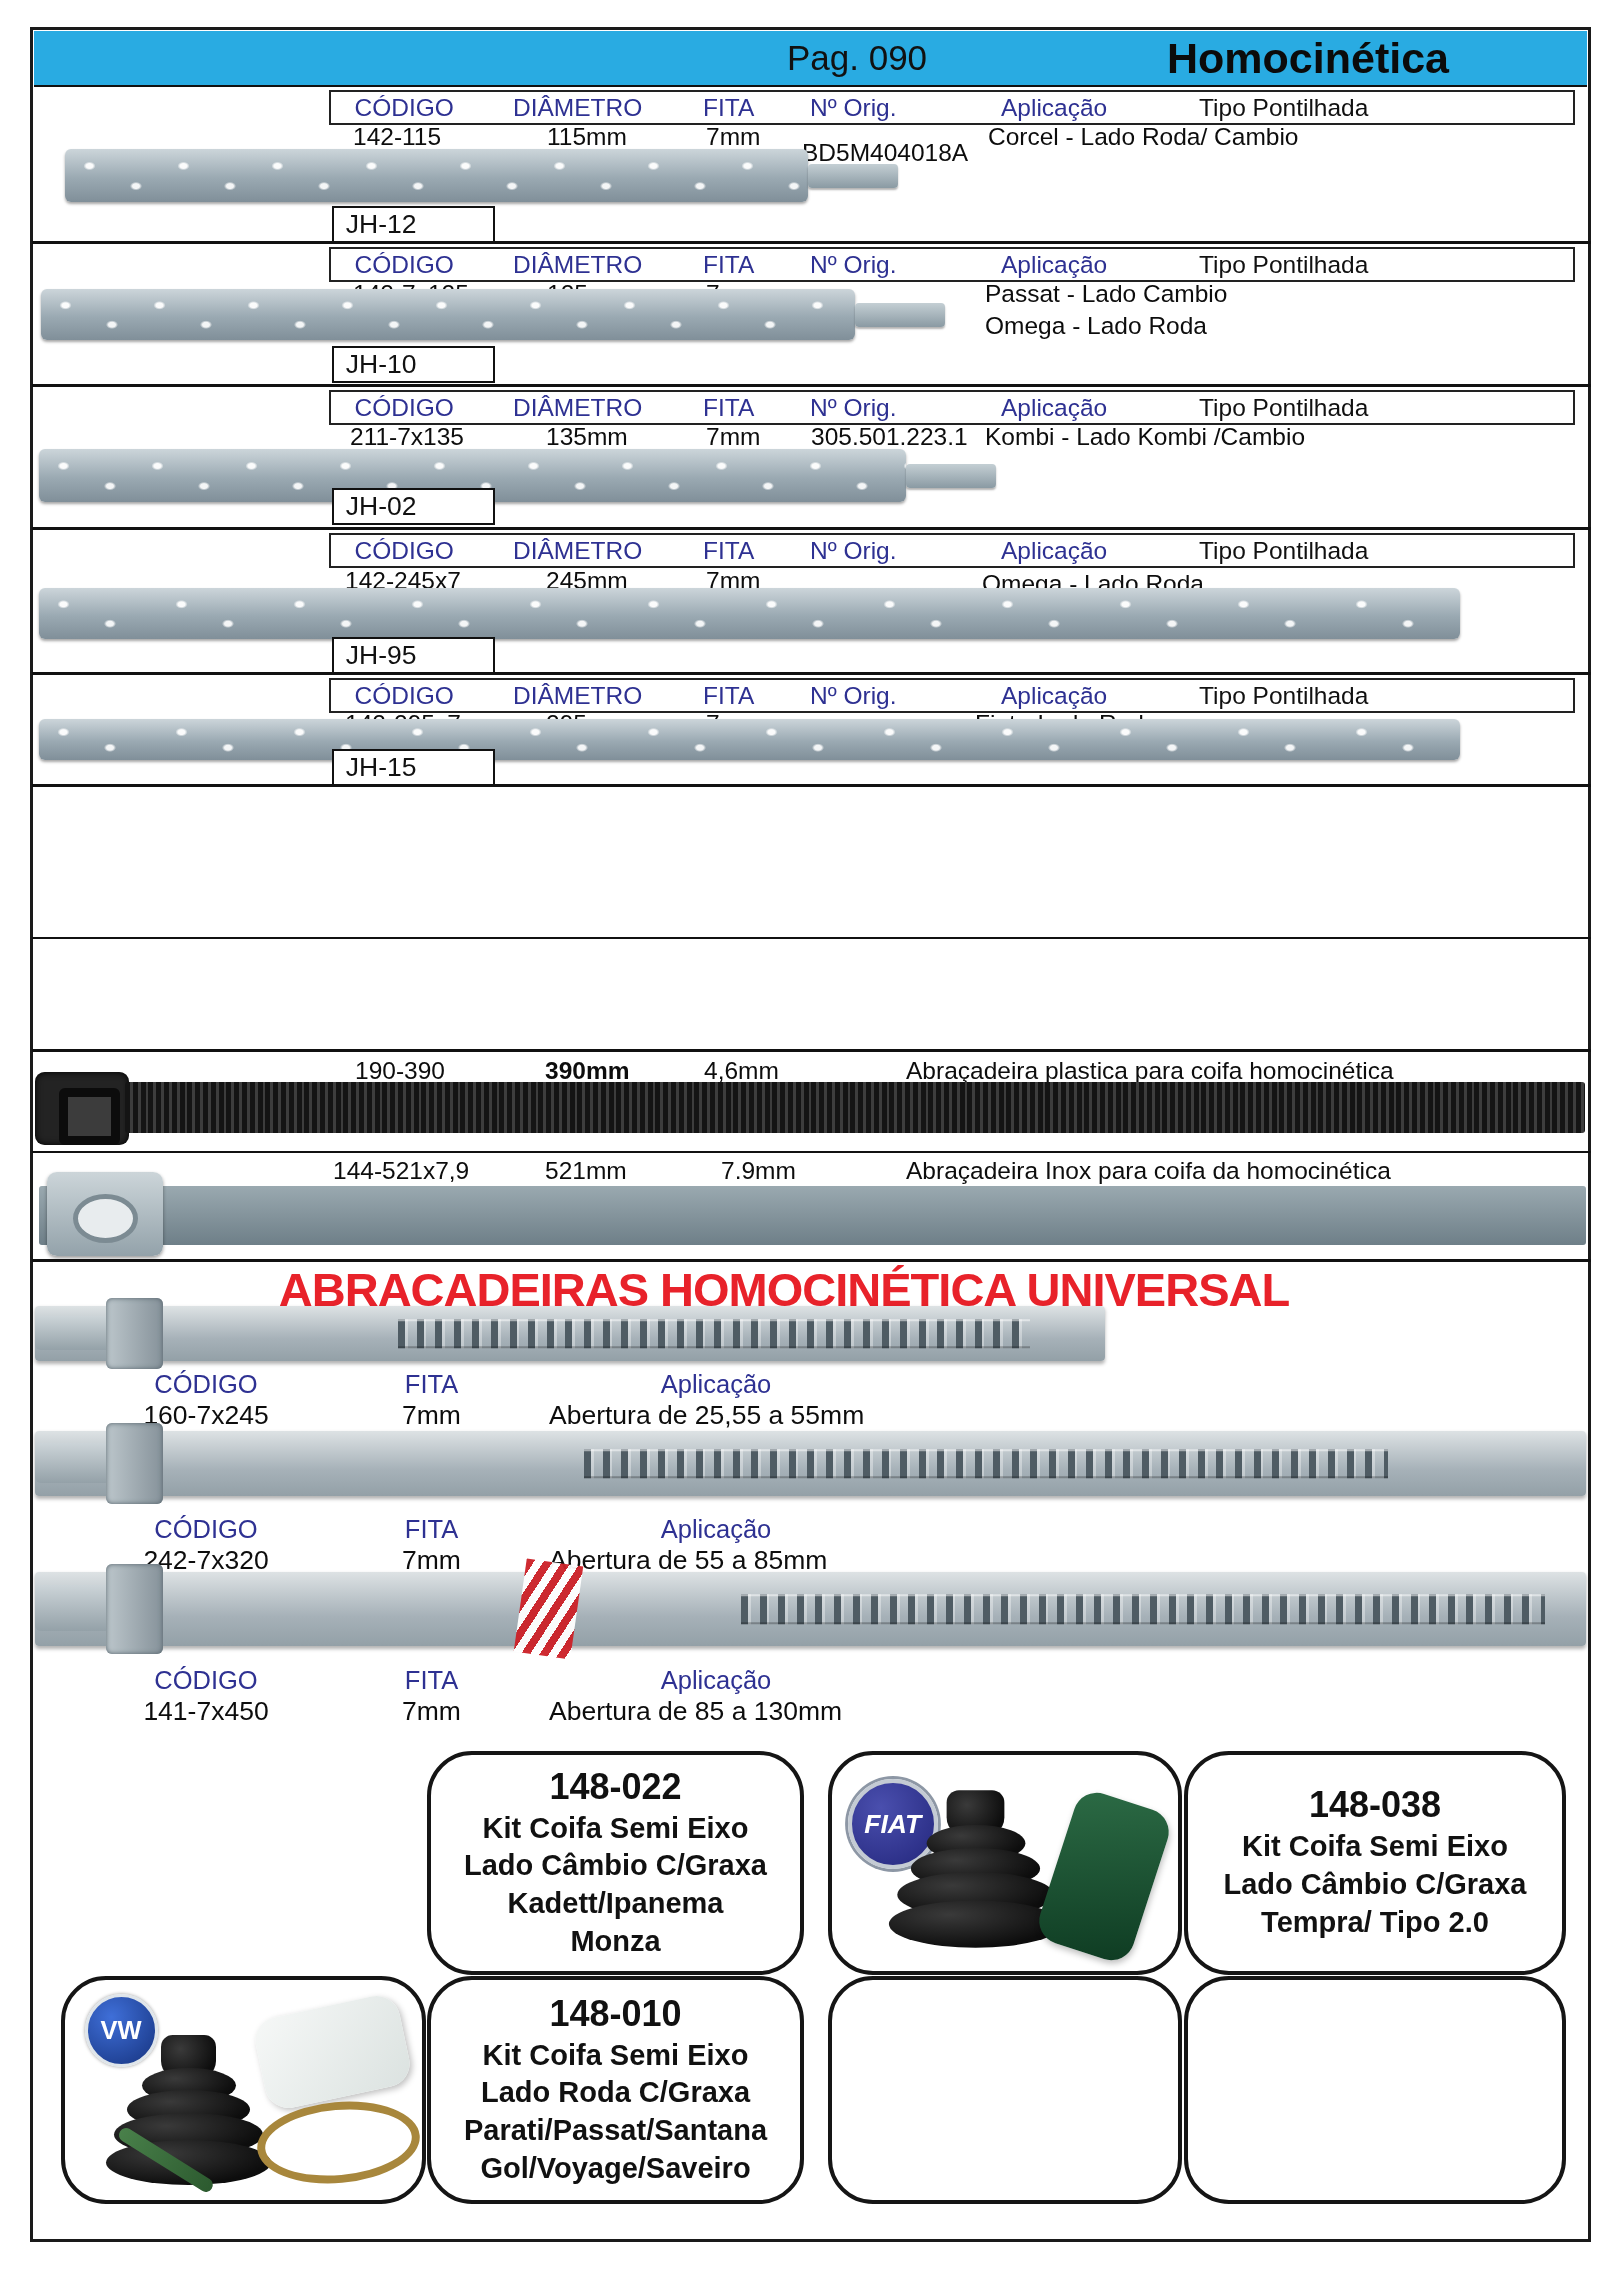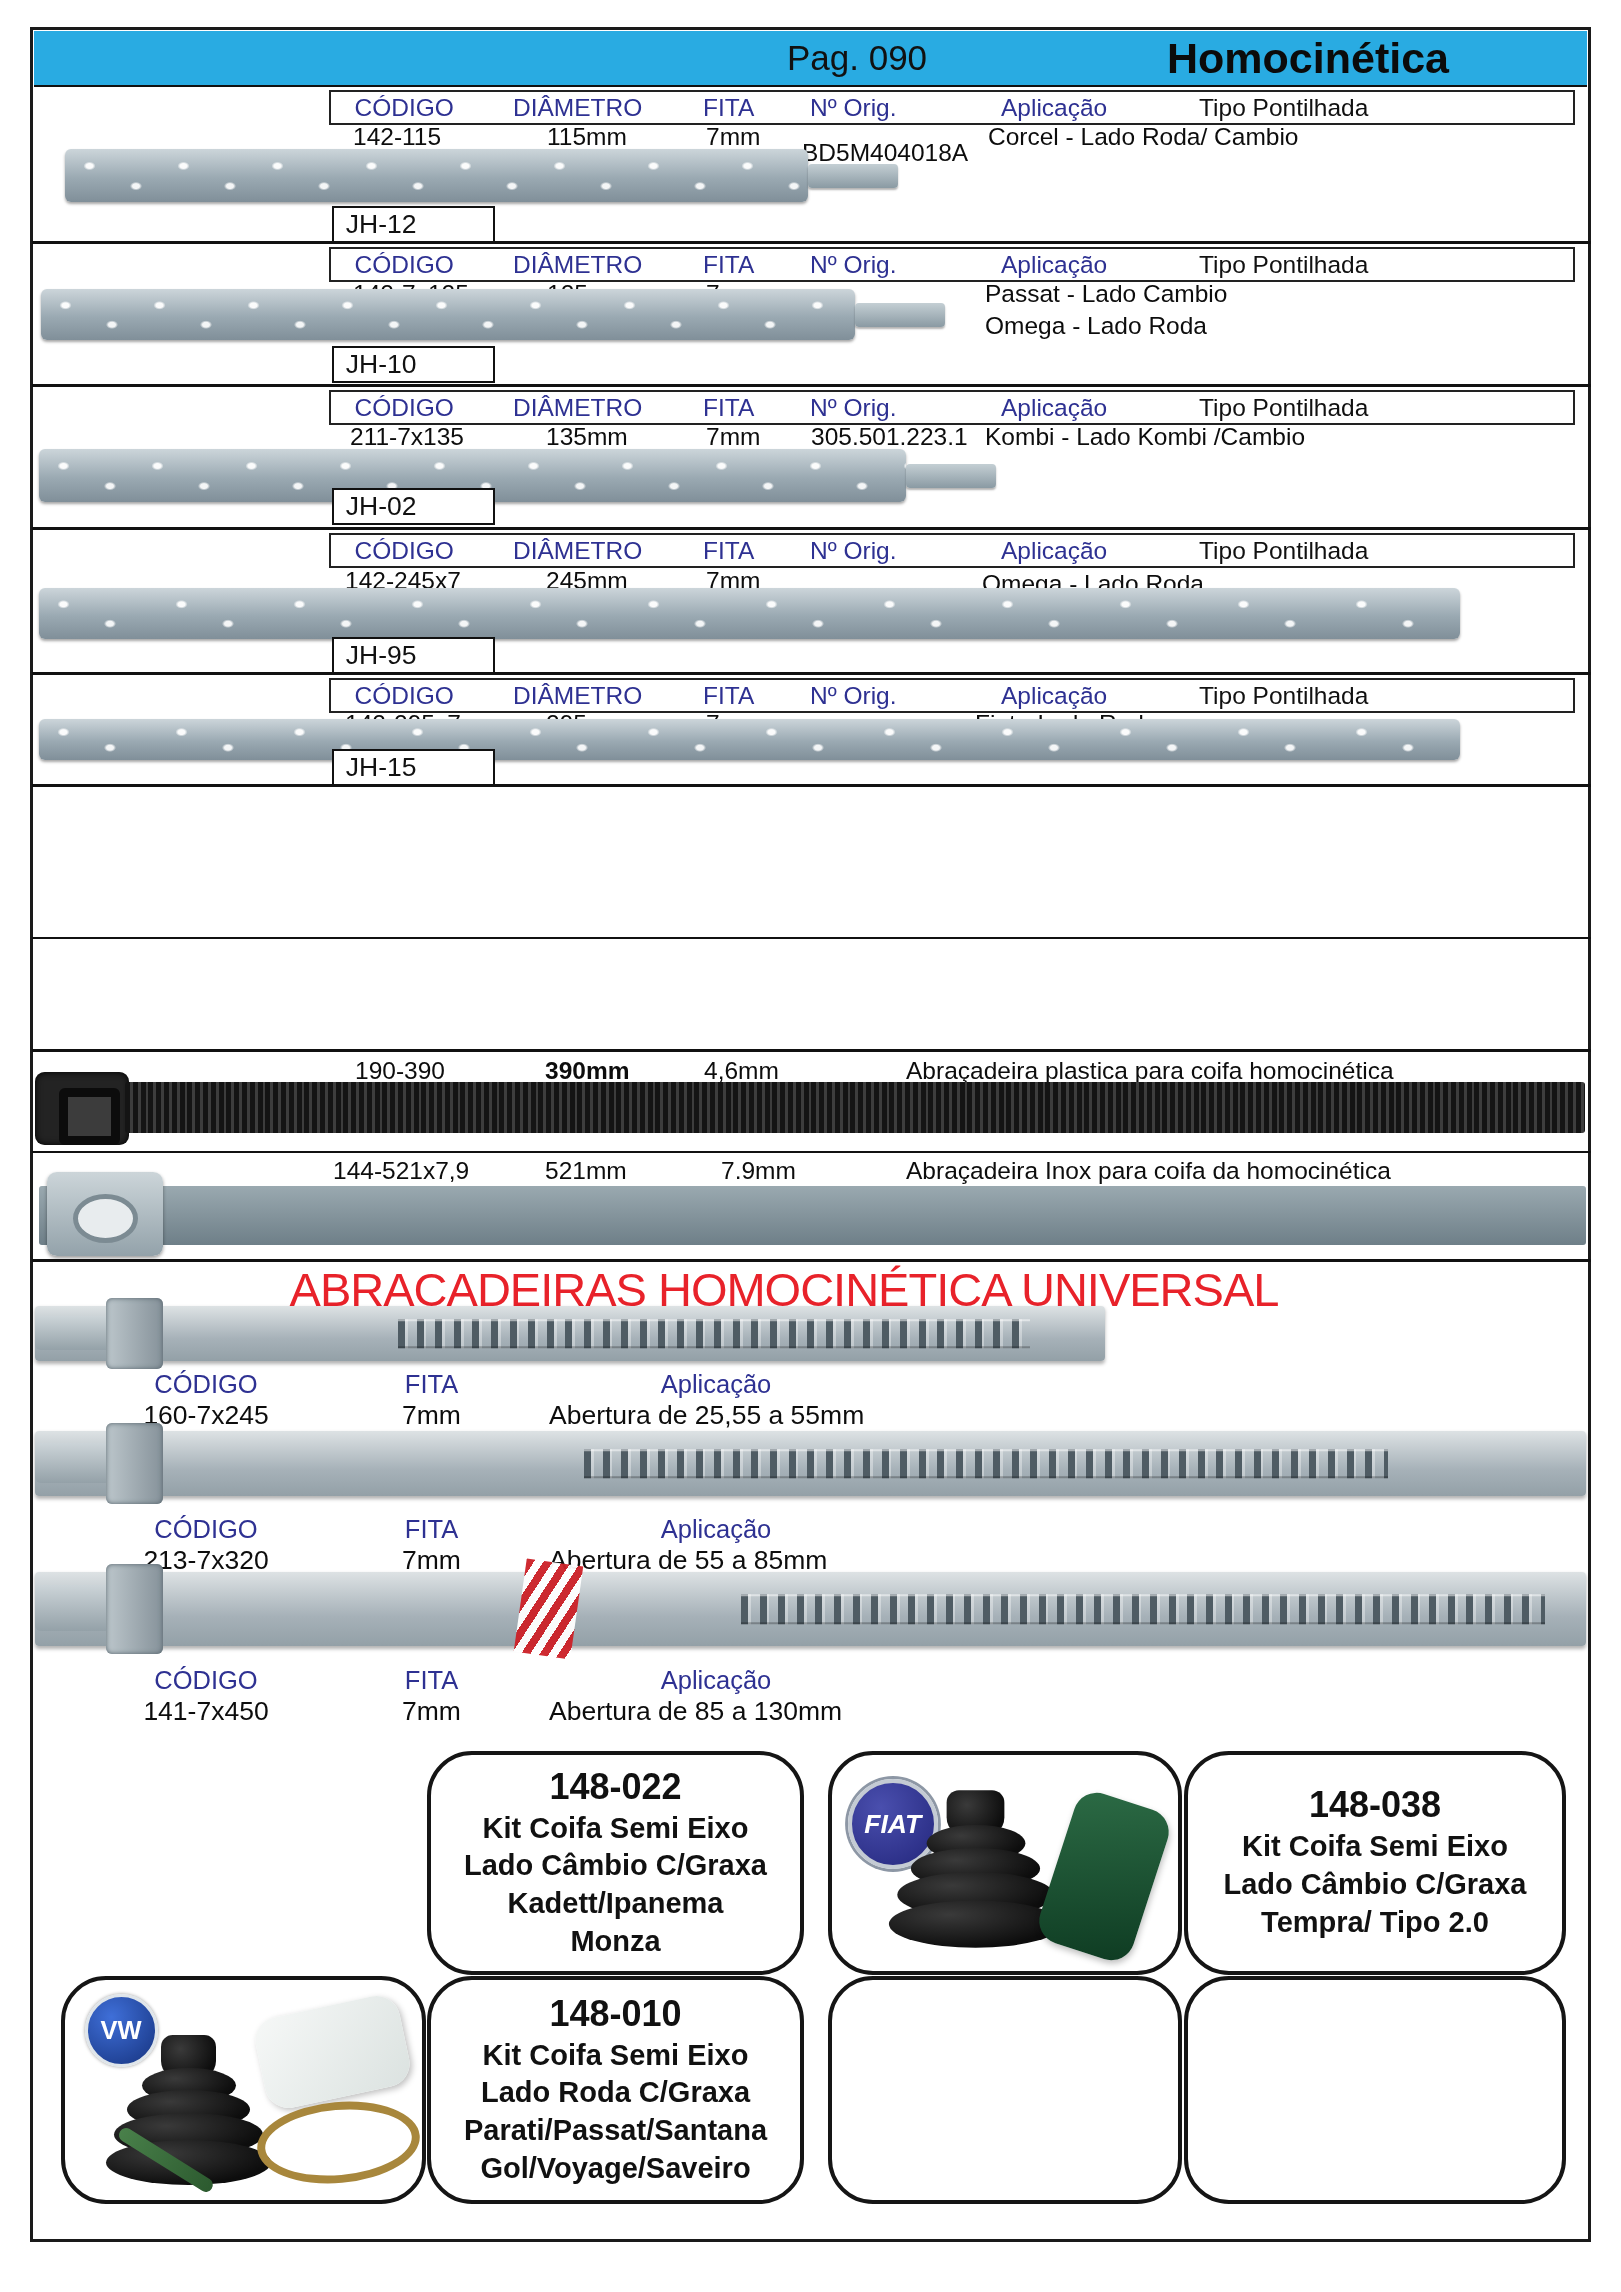--- a/index.html
+++ b/index.html
@@ -27,21 +27,21 @@
      box-shadow:0 2px 2.9px rgba(0,0,0,.35);}
   .tip{position:absolute;right:-90px;top:28%;width:90px;height:46%;
      background:linear-gradient(180deg,#c4cfd4,#8a9aa3);border-radius:3.9px;box-shadow:0 2px 2px rgba(0,0,0,.3);}
   .tiehead{position:absolute;background:#232323;border-radius:9.8px;box-shadow:inset 0 0 7.8px #000;}
   .tiehole{position:absolute;left:23.5px;top:15.7px;width:43px;height:39px;background:#3c3c3c;border:9.8px solid #0c0c0c;border-radius:5.9px;}
   .tiebody{position:absolute;background:repeating-linear-gradient(90deg,#141414 0 4.9px,#3d3d3d 4.9px 7.8px);border-radius:2.9px;}
   .inoxband{position:absolute;background:linear-gradient(180deg,#9aa9b0,#6e7f88);border-radius:2.9px;}
   .inoxbuckle{position:absolute;background:linear-gradient(180deg,#ccd5d9,#93a2aa);border-radius:9.8px;box-shadow:0 2px 3.9px rgba(0,0,0,.4);}
   .inoxhole{position:absolute;left:25.5px;top:21.6px;width:55px;height:39px;background:#e8ecee;border:5.9px solid #7c8b93;border-radius:50%;}
   .redtitle{position:absolute;left:137px;top:1262px;width:1294px;text-align:center;
-     font-size:47px;font-weight:normal;color:#E8222A;letter-spacing:-1px;}
+     font-size:47px;font-weight:bold;color:#E8222A;letter-spacing:-1px;}
   .ustrap{position:absolute;background:linear-gradient(180deg,#dde2e4,#a6b1b8 60%,#93a0a7);border-radius:3.9px;box-shadow:0 2.9px 3.9px rgba(0,0,0,.3);}
   .ubuckle{position:absolute;left:71px;top:-7.8px;width:57px;height:calc(100% + 15.7px);
      background:linear-gradient(90deg,#bcc6cb,#86929a);border-radius:5.9px;box-shadow:inset 0 0 4.9px #55636b;}
   .utail{position:absolute;left:0;top:18%;width:82px;height:62%;background:linear-gradient(180deg,#ccd4d8,#94a1a8);border-radius:5.9px;}
   .uslots{position:absolute;top:50%;transform:translateY(-50%);height:25.5px;
      background:repeating-linear-gradient(90deg,#4f5c64 0 6.9px,rgba(255,255,255,.35) 6.9px 9.8px,rgba(0,0,0,0) 9.8px 18.6px);
      border-top:2px solid rgba(255,255,255,.5);border-bottom:2px solid rgba(0,0,0,.25);}
   .stripe{position:absolute;top:-9.8px;bottom:-9.8px;width:57px;
      background:repeating-linear-gradient(115deg,#cc2027 0 7.8px,#fff 7.8px 15.7px);transform:rotate(8deg);opacity:.95;}
   .uhdr{position:absolute;font-size:25.5px;color:#2E3192;text-align:center;white-space:nowrap;}
@@ -208,21 +208,21 @@
   <span class="uval" style="left:549px;top:1400px;text-align:left">Abertura de 25,55 a 55mm</span>
 
   <div class="ustrap" style="left:35px;top:1431px;width:1551px;height:65px">
     <div class="utail"></div>
     <div class="ubuckle"></div>
     <div class="uslots" style="left:549px;width:804px"></div>
   </div>
   <span class="uhdr" style="left:118px;top:1515px;width:176px">CÓDIGO</span>
   <span class="uhdr" style="left:363px;top:1515px;width:137px">FITA</span>
   <span class="uhdr" style="left:608px;top:1515px;width:216px">Aplicação</span>
-  <span class="uval" style="left:118px;top:1545px;width:176px">213-7x320</span>
+  <span class="uval" style="left:118px;top:1545px;width:176px">242-7x320</span>
   <span class="uval" style="left:363px;top:1545px;width:137px">7mm</span>
   <span class="uval" style="left:549px;top:1545px;text-align:left">Abertura de 55 a 85mm</span>
 
   <div class="ustrap" style="left:35px;top:1572px;width:1551px;height:74px">
     <div class="utail"></div>
     <div class="ubuckle"></div>
     <div class="uslots" style="left:706px;width:804px"></div>
     <div class="stripe" style="left:485px"></div>
   </div>
   <span class="uhdr" style="left:118px;top:1666px;width:176px">CÓDIGO</span>

